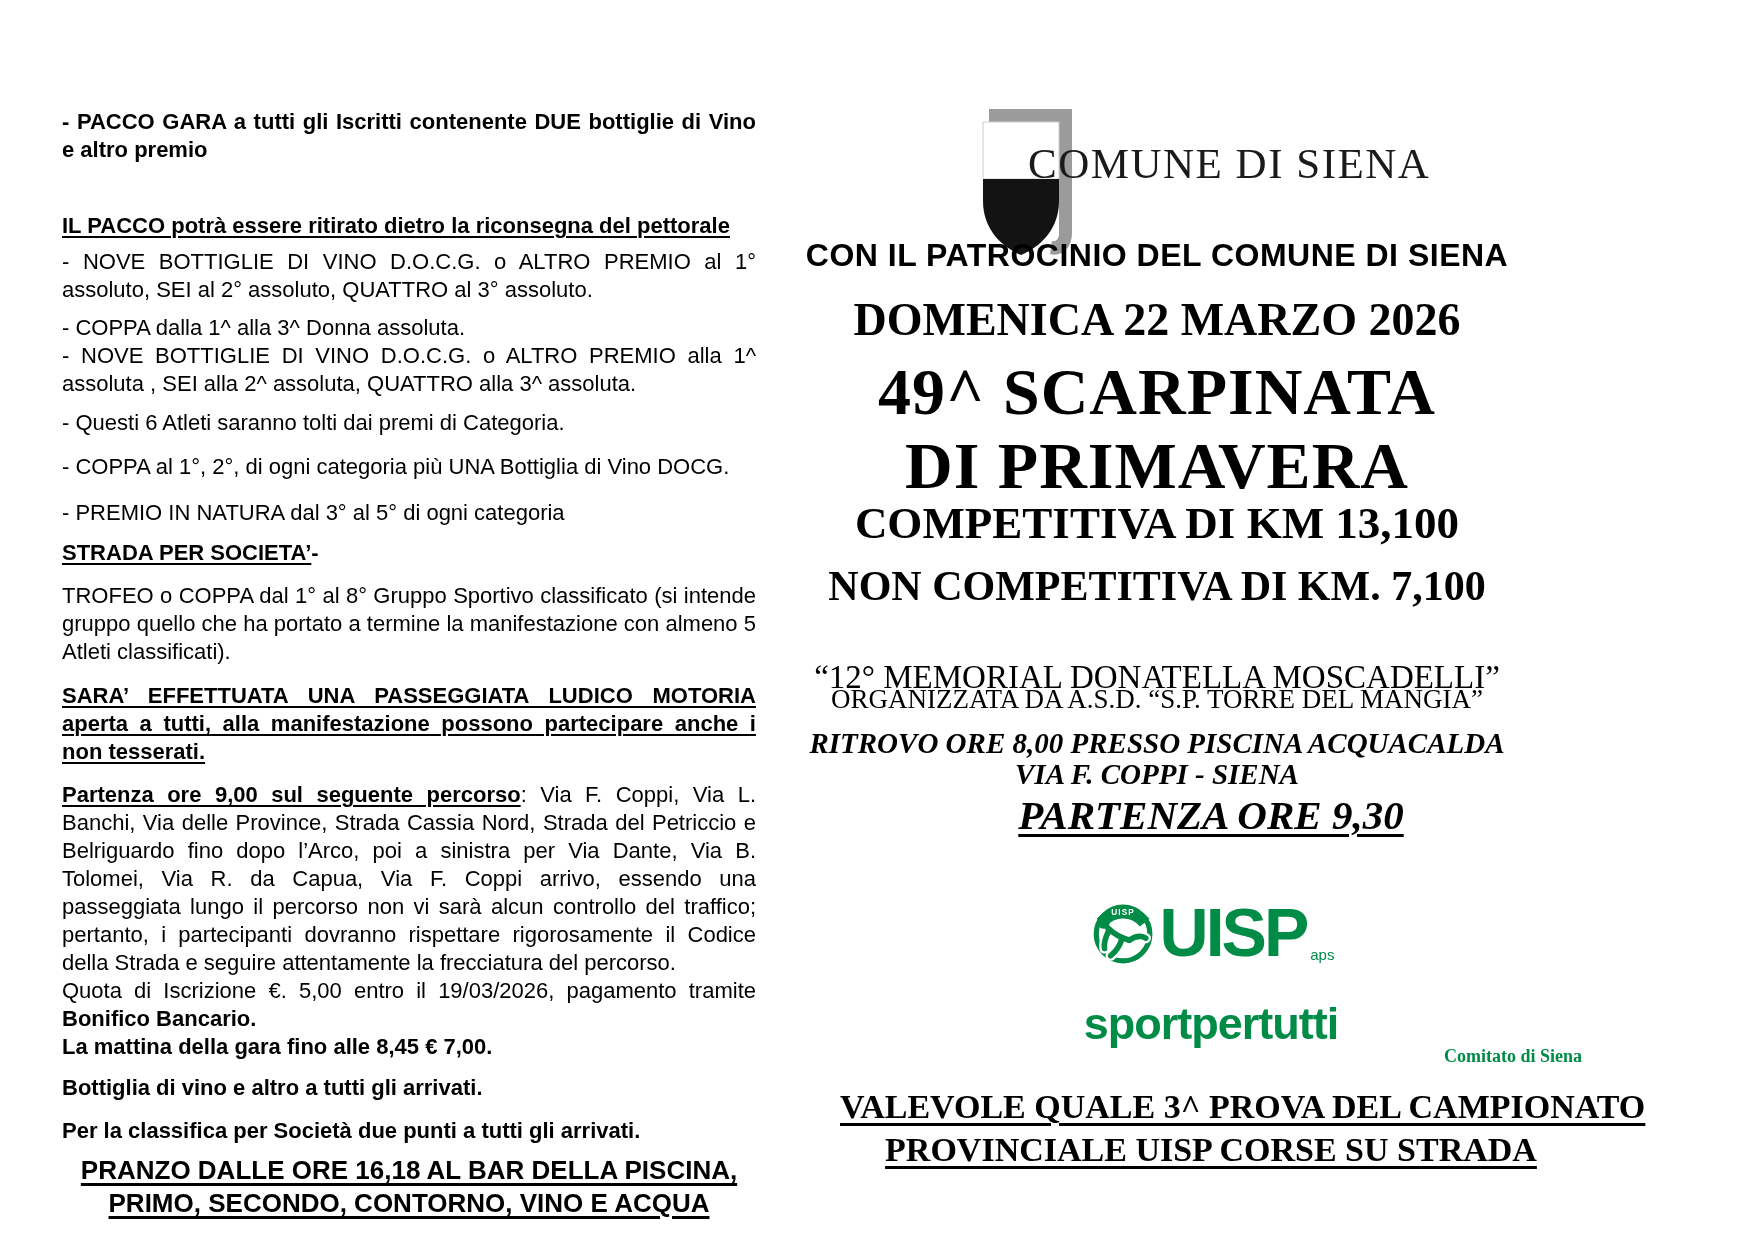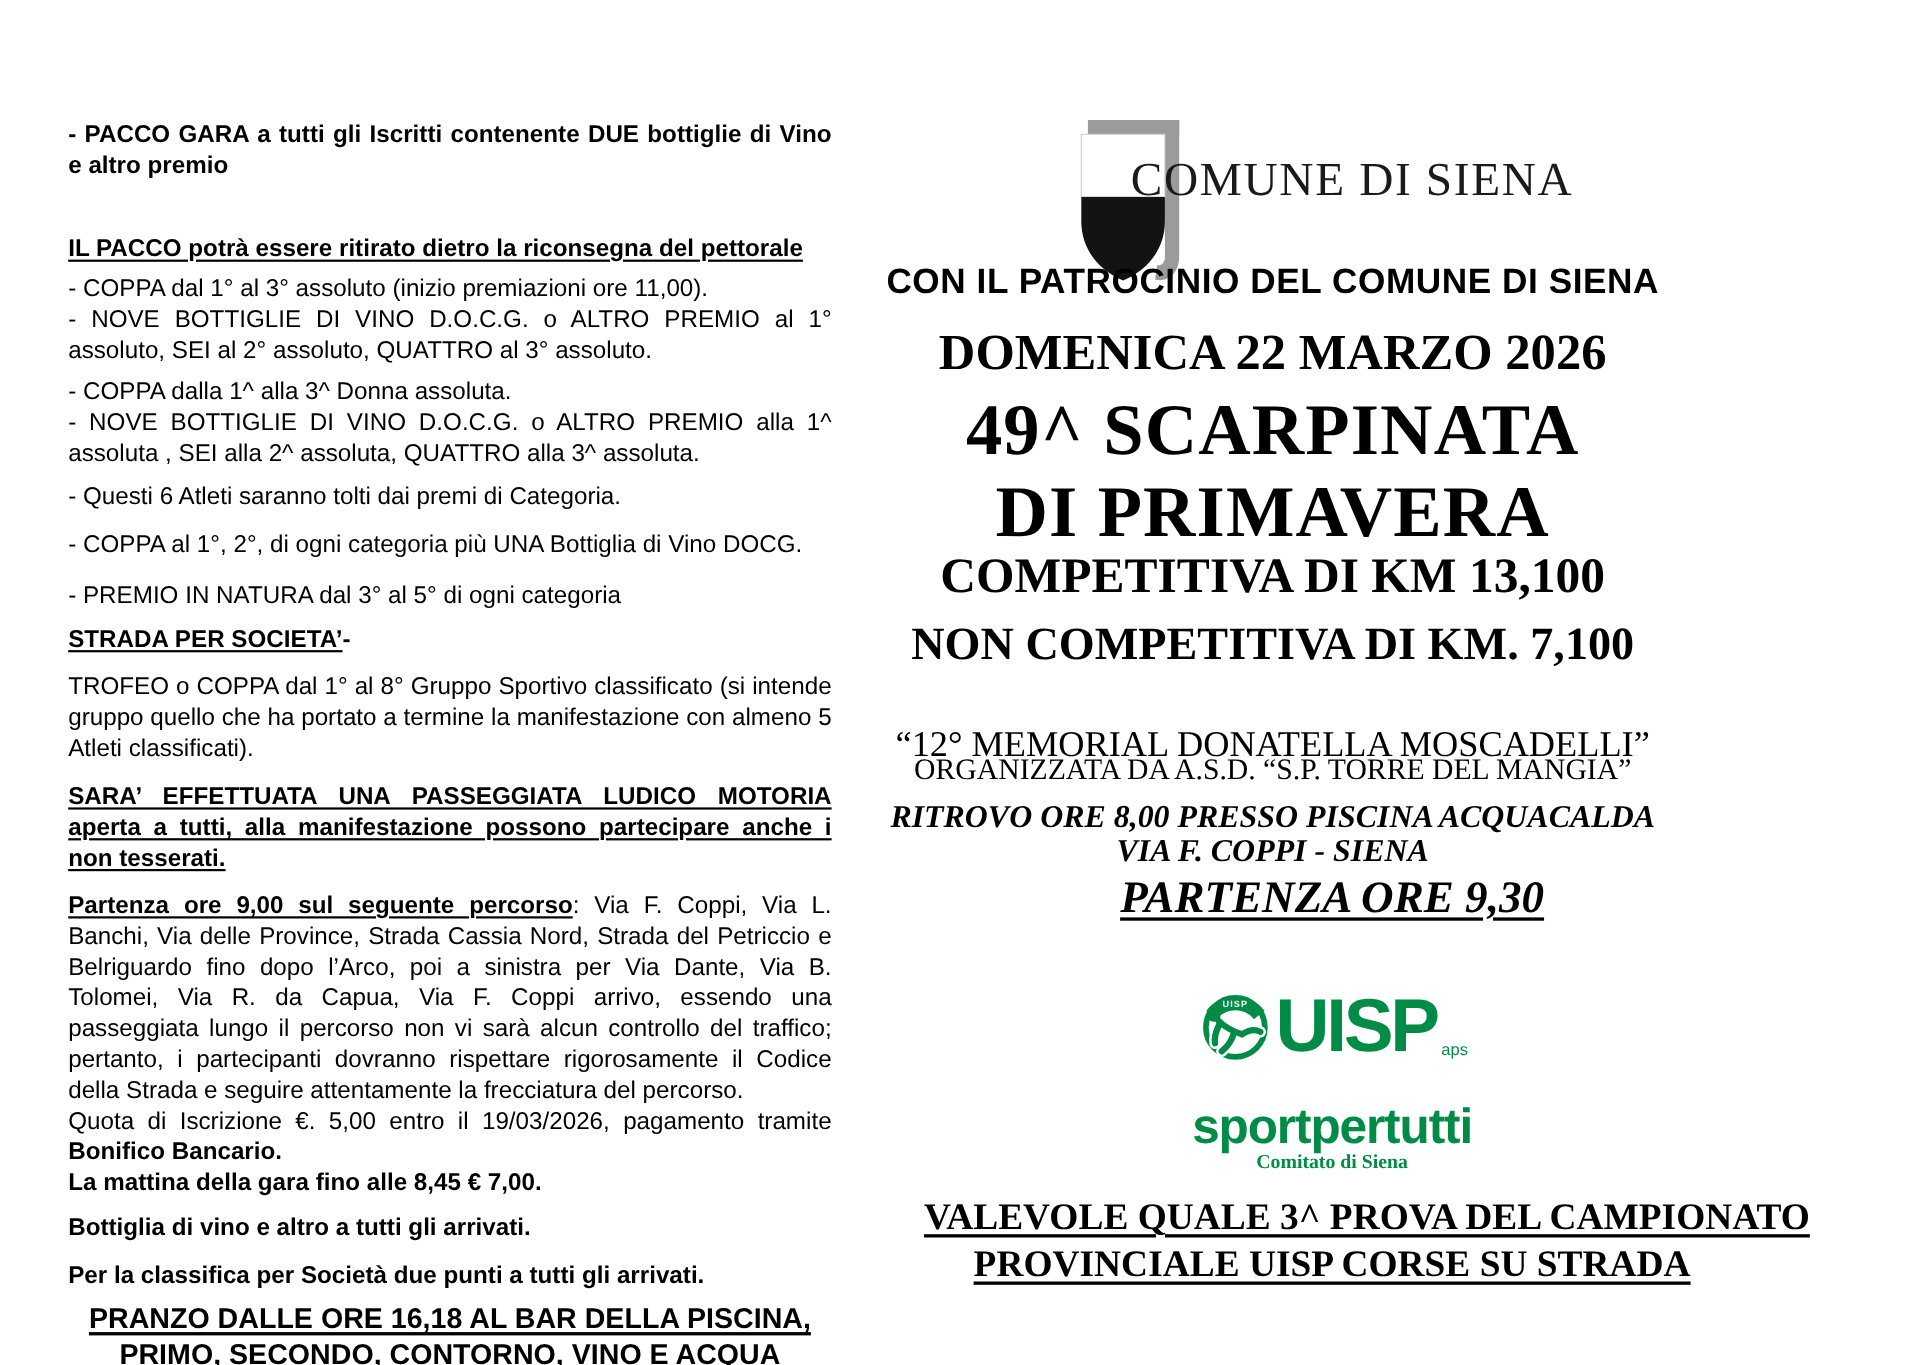--- a/index.html
+++ b/index.html
@@ -38,34 +38,33 @@
   .shield{position:absolute;left:88px;top:0;}
   .comune-text{position:absolute;left:210px;top:46px;font-size:43px;letter-spacing:1.5px;
                color:#1a1a1a;font-family:"Liberation Serif",serif;white-space:nowrap;}
   
   .uisp-row{display:flex;justify-content:center;align-items:flex-start;gap:6px;}
   .uisp-word{font-family:"Liberation Sans",sans-serif;font-weight:bold;font-size:68px;
              line-height:62px;letter-spacing:-3px;}
   .uisp-aps{font-family:"Liberation Sans",sans-serif;font-size:15px;align-self:flex-end;
             margin:0 0 4px -2px;}
   .sportper{font-family:Liberation Sans, sans-serif;font-weight:bold;font-size:45px;letter-spacing:-1px;}
-  .comitato{font-size:18px;font-weight:bold;}
+  .comitato{font-size:18px;font-weight:bold;text-align:right;}
 </style>
 </head>
 <body>
 
 <div class="page">
 
   <div class="col-left">
 
     <p class="b just" style="margin:20px 0 48px">- PACCO   GARA a tutti gli Iscritti contenente DUE bottiglie di Vino e altro premio</p>
 
     <p class="b u" style="margin:0 0 8px">IL PACCO potrà essere ritirato dietro la riconsegna del pettorale</p>
 
-    <p>- COPPA dal 1° al 3° assoluto (inizio premiazioni ore 11,00).</p>
     <p class="just" style="margin:0 0 10px">- NOVE BOTTIGLIE DI VINO D.O.C.G. o ALTRO PREMIO  al 1° assoluto,  SEI al 2° assoluto, QUATTRO  al 3° assoluto.</p>
 
     <p>- COPPA dalla 1^ alla 3^  Donna assoluta.</p>
     <p class="just" style="margin:0 0 11px">- NOVE BOTTIGLIE DI VINO D.O.C.G. o ALTRO PREMIO alla 1^ assoluta , SEI alla 2^ assoluta, QUATTRO alla 3^ assoluta.</p>
 
     <p style="margin:0 0 16px">- Questi 6 Atleti saranno tolti dai premi di Categoria.</p>
 
     <p style="margin:0 0 18px">- COPPA al 1°,  2°, di ogni categoria più UNA Bottiglia di Vino DOCG.</p>
 
     <p style="margin:0 0 12px">- PREMIO IN NATURA dal 3° al 5° di ogni categoria</p>

